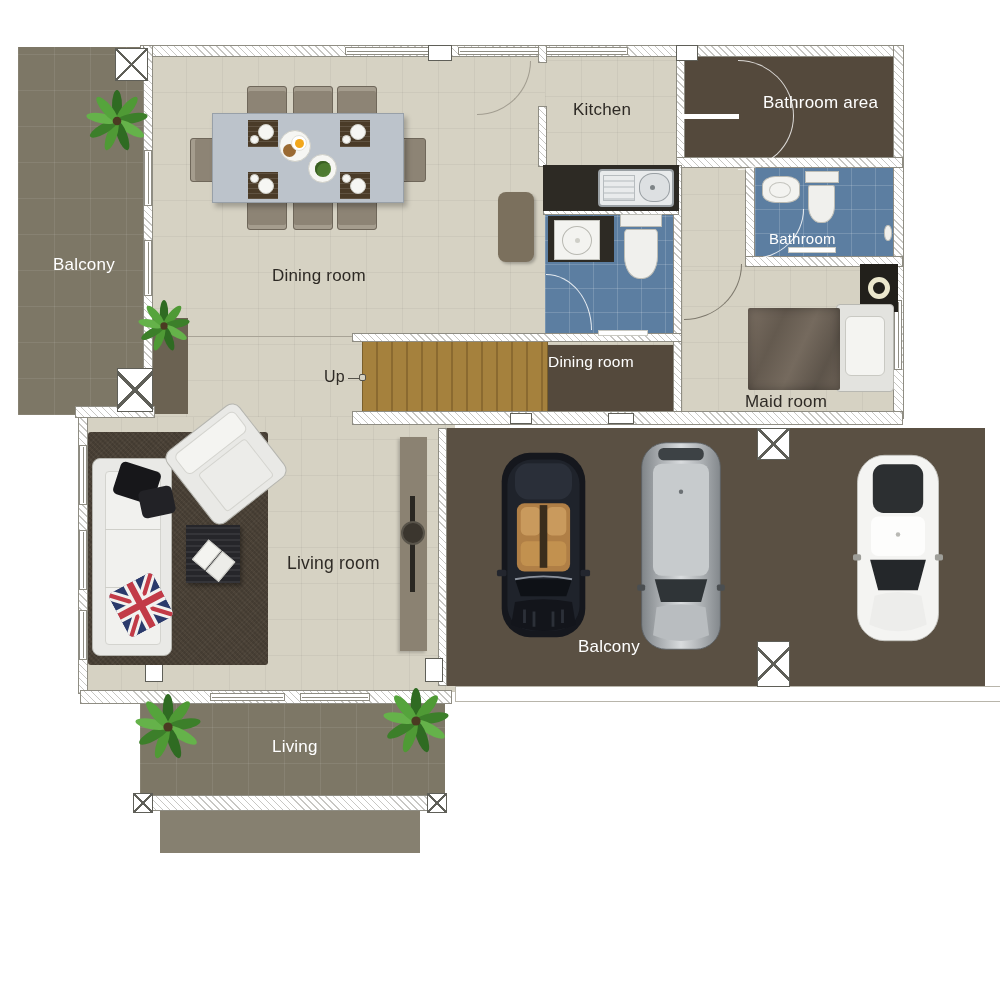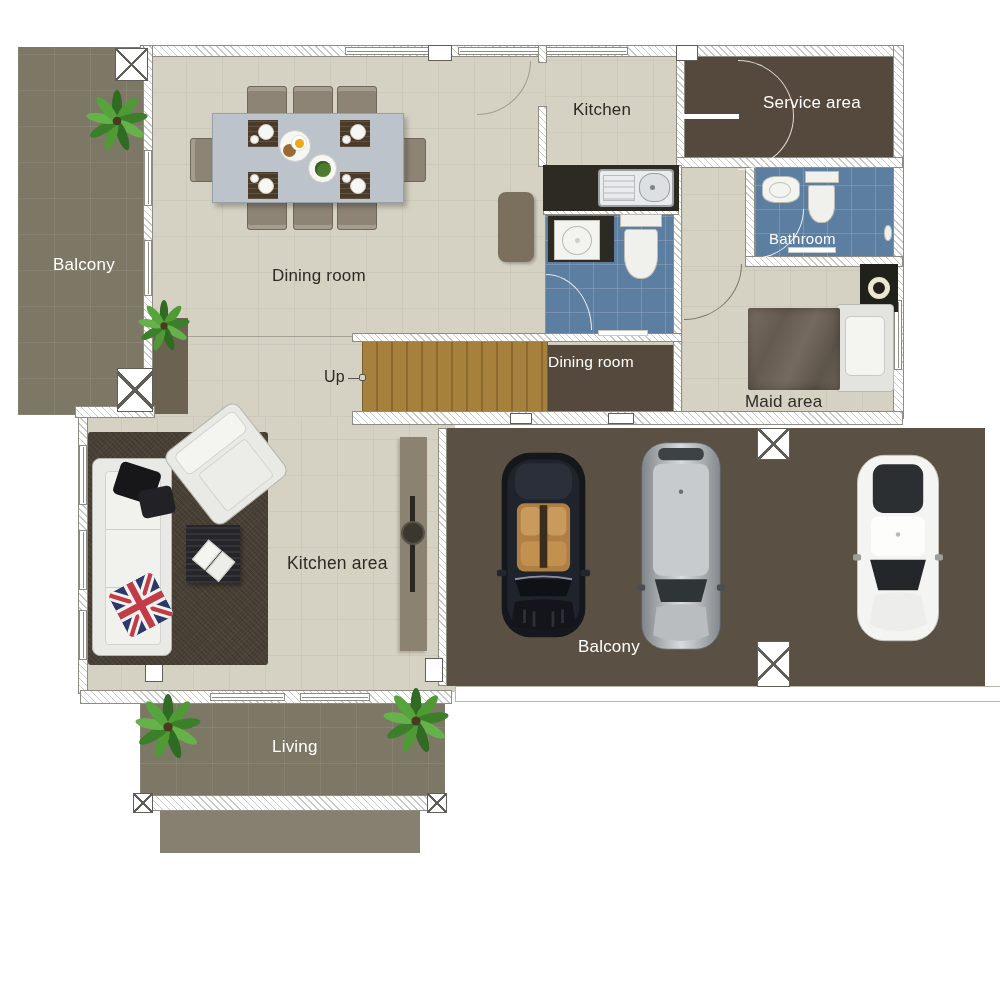--- a/index.html
+++ b/index.html
@@ -308,22 +308,22 @@
   <svg class="abs" style="left:135px;top:694px;width:66px;height:66px;">
       <use href="#sym-plant"></use>
     </svg>
   <svg class="abs" style="left:383px;top:688px;width:66px;height:66px;">
       <use href="#sym-plant"></use>
     </svg>
 
   <div class="lbl light" style="left:53px;top:255px;">Balcony</div>
   <div class="lbl" style="left:272px;top:266px;">Dining room</div>
   <div class="lbl" style="left:573px;top:100px;">Kitchen</div>
-  <div class="lbl light" style="left:763px;top:93px;">Service area</div>
+  <div class="lbl light" style="left:763px;top:93px;">Bathroom area</div>
   <div class="lbl light" style="left:769px;top:230px;font-size:15px;">Bathroom</div>
   <div class="lbl light" style="left:548px;top:353px;font-size:15.5px;">Dining room</div>
-  <div class="lbl" style="left:745px;top:392px;">Maid area</div>
-  <div class="lbl" style="left:287px;top:553px;font-size:17.5px;">Kitchen area</div>
+  <div class="lbl" style="left:745px;top:392px;">Maid room</div>
+  <div class="lbl" style="left:287px;top:553px;font-size:17.5px;">Living room</div>
   <div class="lbl light" style="left:578px;top:637px;">Balcony</div>
   <div class="lbl light" style="left:272px;top:737px;">Living</div>
   <div class="lbl" style="left:324px;top:368px;font-size:16px;">Up</div>
 
 </div>
 
 </body></html>

